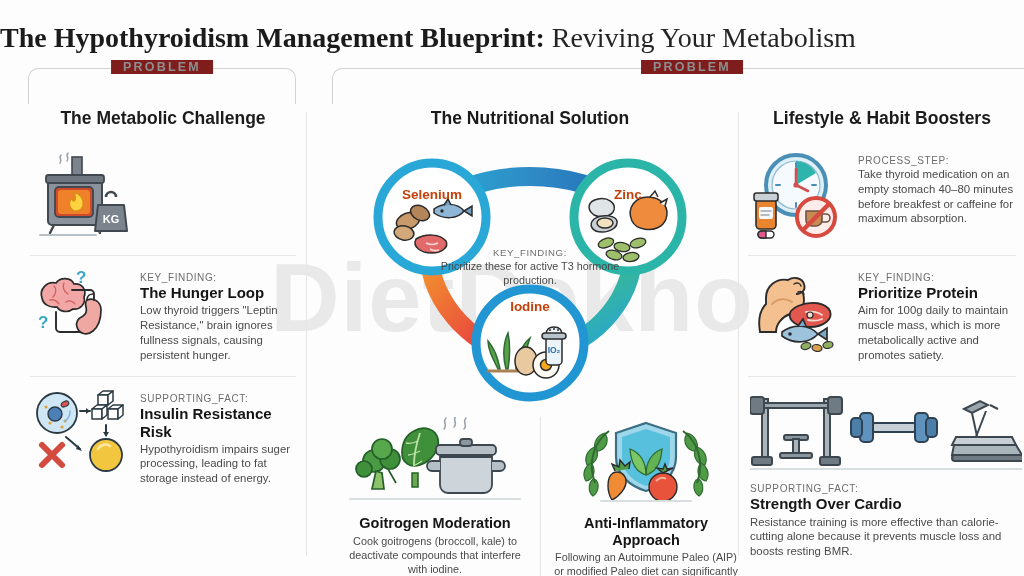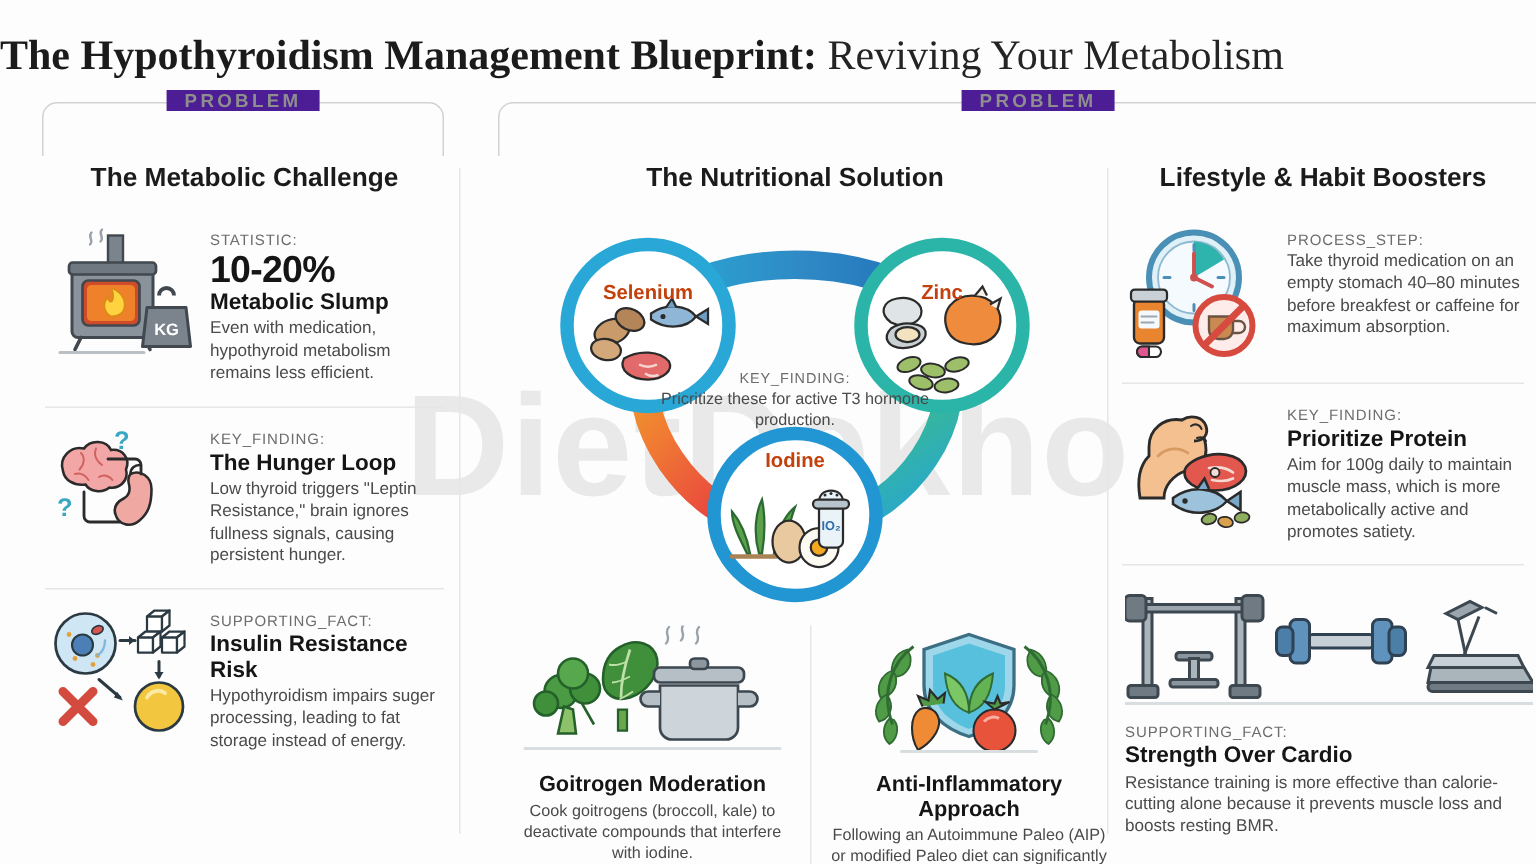--- a/index.html
+++ b/index.html
@@ -54,21 +54,21 @@
     border-radius: 10px 10px 0 0;
     z-index: 4;
   }
   .bracket.problem { left: 28px; width: 268px; }
   .bracket.solution { left: 332px; width: 720px; }
   .bracket-label {
     position: absolute;
     top: -9px;
     left: 50%;
     transform: translateX(-50%);
-    background: #4c1d95;
+    background: #7f1d1d;
     padding: 0 12px;
     font-size: 12.5px;
     font-weight: 700;
     letter-spacing: 2.2px;
     color: #8e8e8e;
     white-space: nowrap;
     text-align: center;
   }
 
   
@@ -245,26 +245,20 @@
           <path d="M42 62c-5-3-6-9-2-13 0 3 2 4 3 2 1-3 0-6-1-8 6 2 10 7 9 13-0.6 4-4 6-9 6z" fill="#ffd23f" stroke="#d98c16" stroke-width="1.2"></path>
 
           <path d="M22 76l-4 8M64 76l4 8" stroke="#41484f" stroke-width="2.4" stroke-linecap="round"></path>
 
           <path d="M8 86h56" stroke="#b9c0c6" stroke-width="2" stroke-linecap="round"></path>
 
           <path d="M74 48a5 5 0 0 1 10 0" fill="none" stroke="#41484f" stroke-width="2.6"></path>
           <path d="M66 56h26l3 26H63z" fill="#7b848d" stroke="#41484f" stroke-width="2" stroke-linejoin="round"></path>
           <text x="79" y="74" font-family="Liberation Sans, sans-serif" font-size="11" font-weight="700" fill="#ffffff" text-anchor="middle">KG</text>
         </svg>
-      </div>
-      <div class="body">
-        <div class="kicker">STATISTIC:</div>
-        <div class="stat">10-20%</div>
-        <div class="headline">Metabolic Slump</div>
-        <div class="desc">Even with medication, hypothyroid metabolism remains less efficient.</div>
       </div>
     </div>
 
     <div class="hdivide"></div>
 
     <div class="card">
       <div class="art">
         <svg viewBox="0 0 96 92" width="96" height="92">
 
           <path d="M10 32c-3-9 5-17 14-15 4-6 15-6 18 1 8-1 13 6 10 13 2 7-4 13-11 12-5 4-13 3-16-2-8 1-14-3-15-9z" fill="#f2a6a6" stroke="#2b2b2b" stroke-width="1.7"></path>

